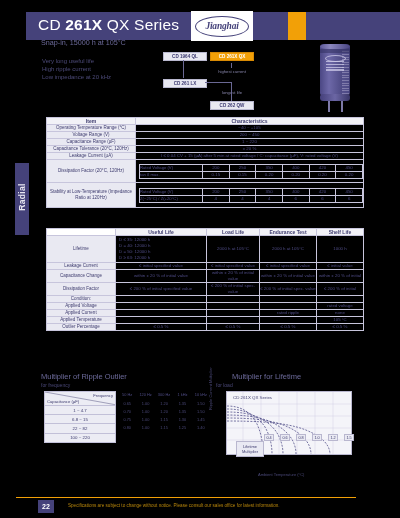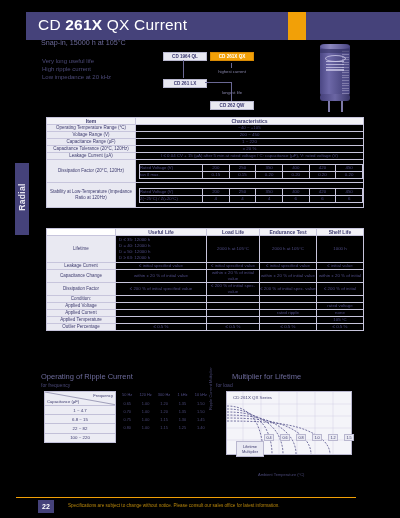--- a/index.html
+++ b/index.html
@@ -88,28 +88,33 @@
         color:#fff;font-size:7px;font-weight:bold;display:flex;align-items:center;justify-content:center;}
   .ftxt{position:absolute;left:68px;top:503px;font-size:4.6px;color:#b8860b;white-space:nowrap;}
 </style>
 </head>
 <body>
 
 <div class="page">
 
   <div class="hdr">
     <div class="hdr-title">
-      <span class="lt">CD </span><b>261X</b><span class="lt"> QX Current</span>
+      <span class="lt">CD </span><b>261X</b><span class="lt"> QX Series</span>
     </div>
   </div>
   <div class="sw" style="left:260px;"></div>
   <div class="sw" style="left:288px;background:#f2a007;"></div>
   <div class="sw" style="left:316px;"></div>
   <div class="sw" style="left:344px;"></div>
   <div class="sw" style="left:372px;"></div>
+  <div class="logo-box">
+    <div class="logo-oval">
+      <span class="logo-txt">Jianghai</span>
+    </div>
+  </div>
 
   <div class="radial">
     <span>Radial</span>
   </div>
 
   <div class="intro-t">Snap-in, 15000 h at 105°C</div>
   <div class="intro-l" style="top:58px;">Very long useful life</div>
   <div class="intro-l" style="top:66px;">High ripple current</div>
   <div class="intro-l" style="top:74px;">Low impedance at 20 kHz</div>
 
@@ -295,21 +300,21 @@
     <tr>
       <td class="lab">Outlier Percentage</td>
       <td class="val">≤ 0.5 %</td>
       <td class="val">≤ 0.5 %</td>
       <td class="val">≤ 0.5 %</td>
       <td class="val">≤ 0.5 %</td>
     </tr>
   </tbody>
     </table>
 
-  <div class="sec-t" style="left:41px;top:372px;">Operating of Ripple Current</div>
+  <div class="sec-t" style="left:41px;top:372px;">Multiplier of Ripple Outlier</div>
   <div class="sec-s" style="left:41px;top:382px;">for frequency</div>
 
   <table class="freq-tbl" style="left:44px;top:391px;width:72px;">
     <tbody>
         <tr>
       <td style="padding:0;">
         <div class="diag">
           <svg viewBox="0 0 72 13" preserveAspectRatio="none">
             <line x1="0" y1="0" x2="72" y2="13" stroke="#3d3b6e" stroke-width=".45"></line>
           </svg>

